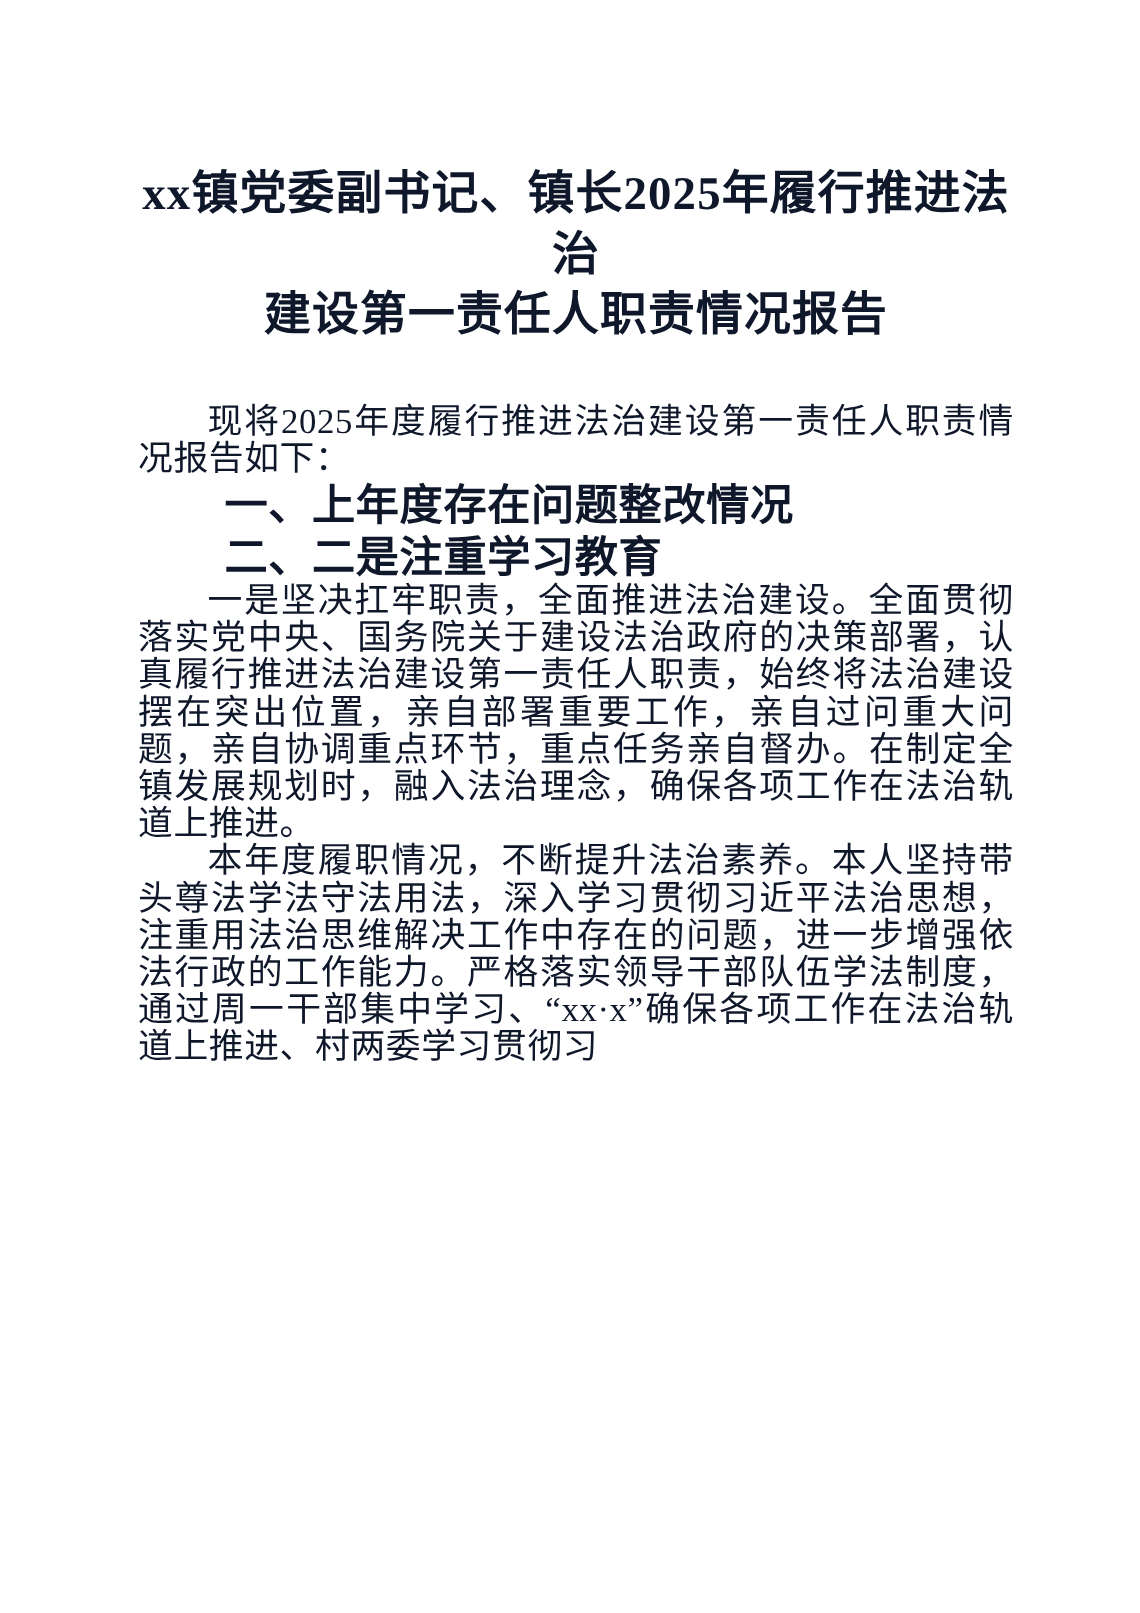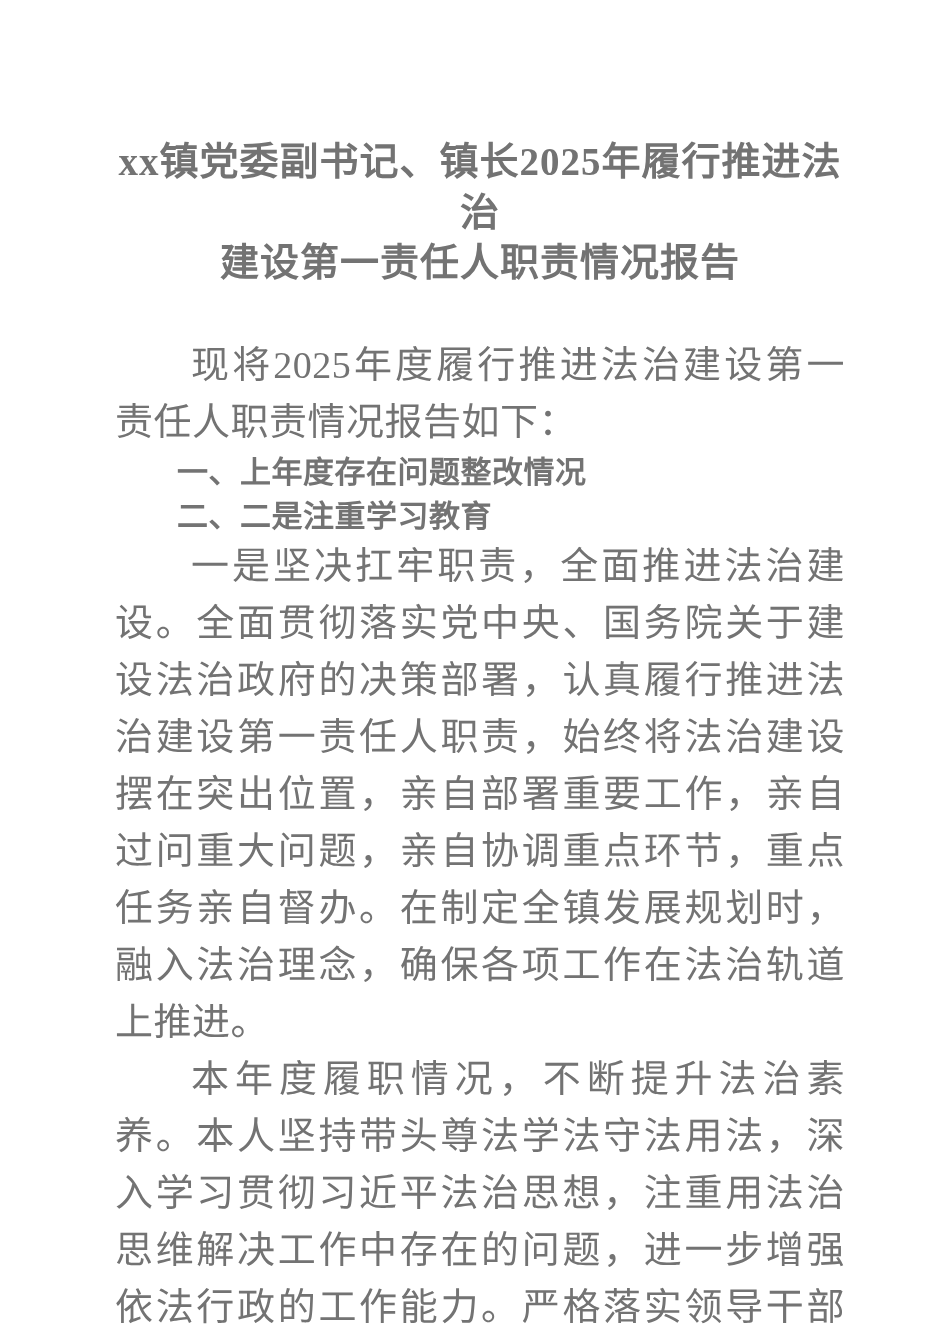--- a/index.html
+++ b/index.html
@@ -6,50 +6,50 @@
     margin: 0;
     padding: 0;
     background: #ffffff;
   }
   .page {
     position: relative;
     width: 950px;
     height: 1344px;
     margin: 0 auto;
     background: #ffffff;
-    color: #737373;
+    color: #0f172a;
     box-sizing: border-box;
     padding: 137px 105px 0 115px;
     overflow: hidden;
     font-family: "Liberation Serif", "DejaVu Serif", serif;
   }
   .doc-title {
     margin: 0 0 48px 0;
     font-size: 39px;
     font-weight: bold;
     line-height: 1.3;
     text-align: center;
     letter-spacing: 1px;
     font-family: "Liberation Serif", "DejaVu Serif", serif;
   }
   .doc-title .title-line {
     display: block;
   }
   .body-para {
     margin: 0;
-    font-size: 38px;
-    line-height: 57px;
+    font-size: 29px;
+    line-height: 31px;
     text-align: justify;
     text-justify: inter-character;
     text-indent: 2em;
     letter-spacing: 0.5px;
   }
   .section-heading {
     margin: 0;
-    font-size: 31px;
+    font-size: 36px;
     line-height: 43.5px;
     font-weight: bold;
     text-indent: 2em;
     letter-spacing: 0.5px;
     font-family: "Liberation Sans", "DejaVu Sans", sans-serif;
   }
   .lead-phrase {
     font-weight: normal;
   }
 </style>

